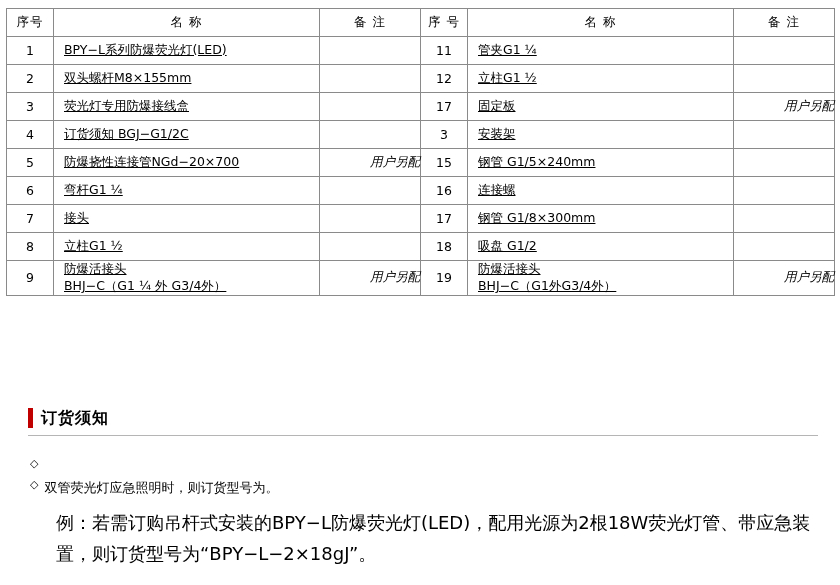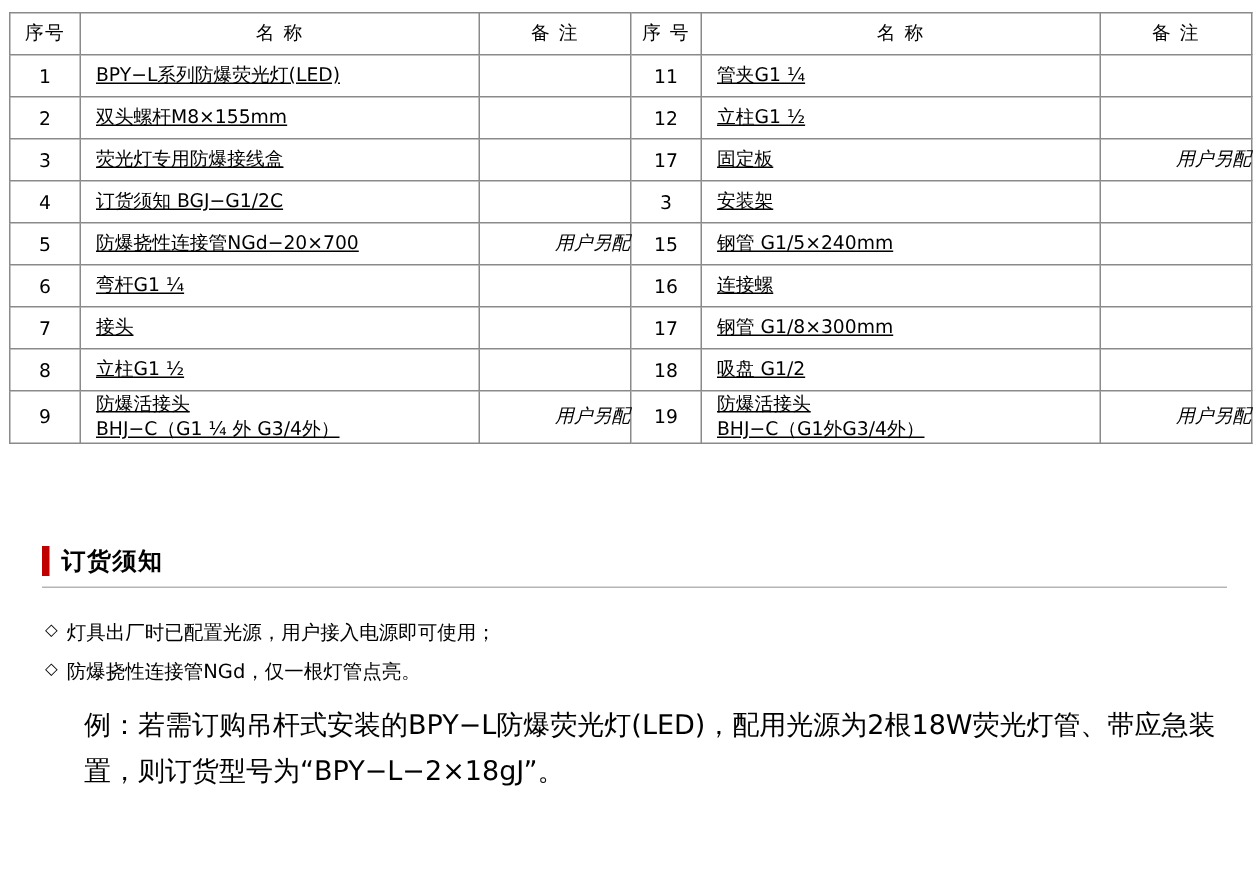--- a/index.html
+++ b/index.html
@@ -47,21 +47,21 @@
   }
   .c-idx { width: 47px; text-align: center; }
   .c-name { width: 266px; text-align: left; padding-left: 10px !important; text-decoration: underline; }
   .c-note { width: 101px; text-align: right; font-style: italic; }
   td.tall { height: 46px; }
   .cell-two-line {
     line-height: 1.35;
   }
 
   .section {
-    margin-top: 68px;
+    margin-top: 112px;
     padding-left: 22px;
   }
   .sec-head {
     display: flex;
     align-items: center;
     gap: 8px;
   }
   .sec-bar {
     width: 5px;
     height: 20px;
@@ -202,24 +202,23 @@
   <div class="section">
     <div class="sec-head">
       <div class="sec-bar"></div>
       <div class="sec-title">订货须知</div>
     </div>
     <div class="sec-rule"></div>
 
     <div class="notes">
       <div class="note-line">
         <span class="diamond">◇</span>
-        <span>灯具出厂时已配置光源，用户接入电源即可使用；</span>
       </div>
       <div class="note-line">
         <span class="diamond">◇</span>
-        <span>防爆挠性连接管NGd，仅一根灯管点亮。</span>
+        <span>双管荧光灯应急照明时，则订货型号为。</span>
       </div>
     </div>
 
     <div class="example">例：若需订购吊杆式安装的BPY−L防爆荧光灯(LED)，配用光源为2根18W荧光灯管、带应急装置，则订货型号为“BPY−L−2×18gJ”。</div>
   </div>
 
 </div>
 
 </body></html>

